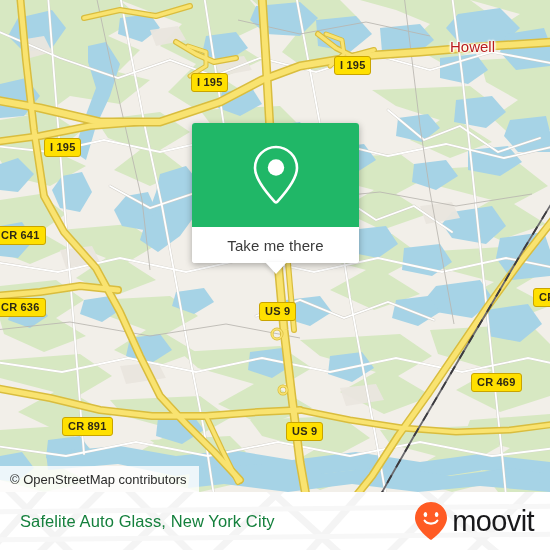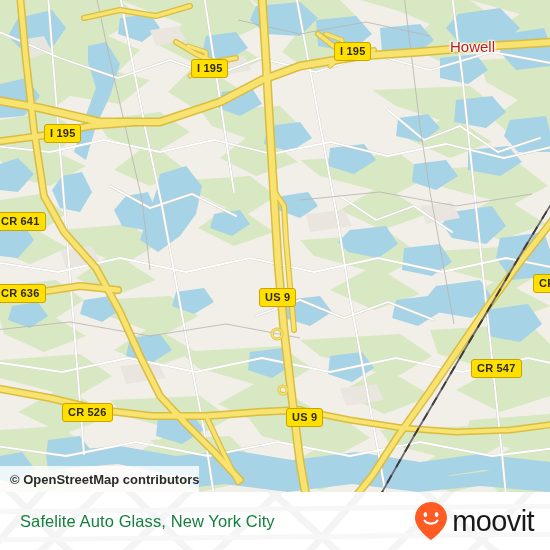--- a/index.html
+++ b/index.html
@@ -44,20 +44,21 @@
     border-radius: 3px;
     color: #2e2a16;
     font-family: "Liberation Sans", sans-serif;
     font-weight: bold;
     font-size: 11px;
     line-height: 14px;
     padding: 1px 5px 2px 5px;
     white-space: nowrap;
     letter-spacing: 0.2px;
     box-sizing: border-box;
+    margin-top: 14px;
   }
   .place-label {
     position: absolute;
     color: #b91c1c;
     font-family: "Liberation Sans", sans-serif;
     font-size: 15px;
     white-space: nowrap;
     text-shadow:
       1px 0 2px #fff, -1px 0 2px #fff, 0 1px 2px #fff, 0 -1px 2px #fff,
       1px 1px 2px #fff, -1px -1px 2px #fff;
@@ -401,28 +402,41 @@
       </g>
     </svg>
 
     <div class="place-label" style="left:450px; top:38px;">Howell</div>
 
     <div class="shield" style="left:191px; top:59px;">I 195</div>
     <div class="shield" style="left:334px; top:42px;">I 195</div>
     <div class="shield" style="left:44px; top:124px;">I 195</div>
     <div class="shield" style="left:-5px; top:212px;">CR 641</div>
     <div class="shield" style="left:-5px; top:284px;">CR 636</div>
-    <div class="shield" style="left:62px; top:403px;">CR 526</div>
+    <div class="shield" style="left:62px; top:403px;">CR 891</div>
     <div class="shield" style="left:259px; top:288px;">US 9</div>
     <div class="shield" style="left:286px; top:408px;">US 9</div>
-    <div class="shield" style="left:471px; top:359px;">CR 547</div>
+    <div class="shield" style="left:471px; top:359px;">CR 469</div>
     <div class="shield" style="left:533px; top:274px;">CR</div>
 
-
-    <div id="attribution" style="width: 198.5px; font-weight: bold;">
+    <div id="popup-card">
+      <div id="popup-header">
+        <svg width="54" height="64" viewBox="0 0 54 64">
+          <path d="M27 4 C15.4 4 6 13.4 6 25 C6 37.5 21 53.5 26.1 59.1 C26.6 59.6 27.4 59.6 27.9 59.1
+                   C33 53.5 48 37.5 48 25 C48 13.4 38.6 4 27 4 Z" fill="none" stroke="#ffffff" stroke-width="2.6"></path>
+          <circle cx="27" cy="24.5" r="8.2" fill="#ffffff"></circle>
+        </svg>
+      </div>
+      <div id="popup-footer">
+        <span id="take-me-there-label">Take me there</span>
+      </div>
+      <div id="popup-tail"></div>
+    </div>
+
+    <div id="attribution" style="width: 198.5px;">
       <span id="attribution-text">© OpenStreetMap contributors</span>
     </div>
   </div>
 
   <div id="footer-bar">
     <svg id="footer-watermark" viewBox="0 0 550 58" preserveAspectRatio="none">
       <rect x="0" y="0" width="550" height="58" fill="#ffffff"></rect>
       <g stroke="#f4f4f4" stroke-width="7" fill="none">
         <path d="M-20,70 L60,-20"></path>
         <path d="M30,70 L120,-20"></path>

